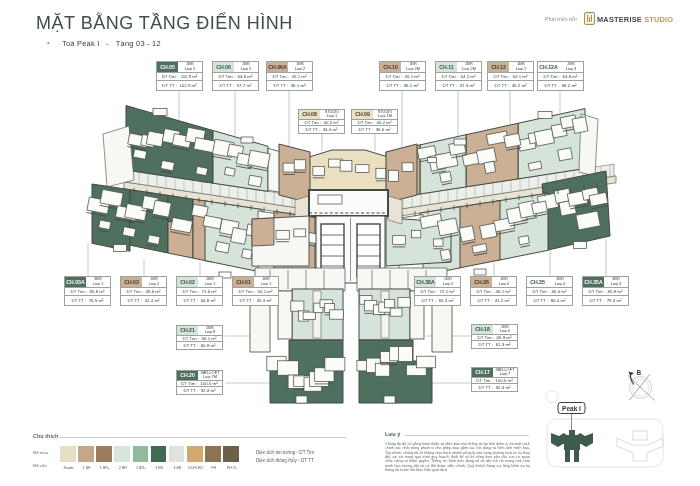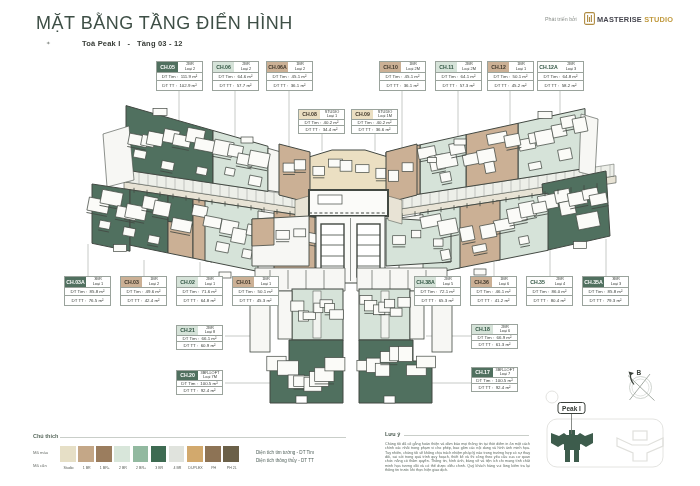--- a/index.html
+++ b/index.html
@@ -1,18 +1,18 @@
 <!DOCTYPE html>
 <html><head><meta charset="utf-8">
 <style>
 *{margin:0;padding:0;box-sizing:border-box}
 html,body{width:700px;height:486px;background:#fff;font-family:"Liberation Sans",sans-serif;overflow:hidden;position:relative}
 .abs{position:absolute}
 .title{left:36px;top:12px;font-size:18px;letter-spacing:0.5px;color:#3e4f46;font-weight:400;transform:scaleY(1.05);transform-origin:top left}
-.subt{left:82px;top:39px;font-size:7.5px;font-weight:bold;color:#373c37;letter-spacing:0.2px}
+.subt{left:62px;top:39px;font-size:7.5px;font-weight:normal;color:#373c37;letter-spacing:0.2px}
 .devby{left:545px;top:16px;font-size:5.3px;color:#8a8f8a}
 .mlogo{left:597px;top:15px;font-size:7.4px;font-weight:bold;letter-spacing:0.2px;color:#46464f}
 .mlogo span{color:#c19a3f}
 .card{position:absolute;width:47px;background:#fff;border:0.7px solid #9aa39c;font-size:4.4px;color:#3a3f3a;z-index:5}
 .card .r1{display:flex;height:10.5px;border-bottom:0.7px solid #9aa39c}
 .card .cid{width:21px;display:flex;align-items:center;justify-content:center;font-weight:bold;font-size:5.2px}
 .card .typ{flex:1;display:flex;flex-direction:column;align-items:center;justify-content:center;font-size:3.9px;line-height:4.6px}
 .card .rr{height:8.6px;display:flex;align-items:center;justify-content:center;border-bottom:0.7px solid #9aa39c}
 .card .rr:last-child{border-bottom:none}
 .card.sm .r1{height:9.5px}

